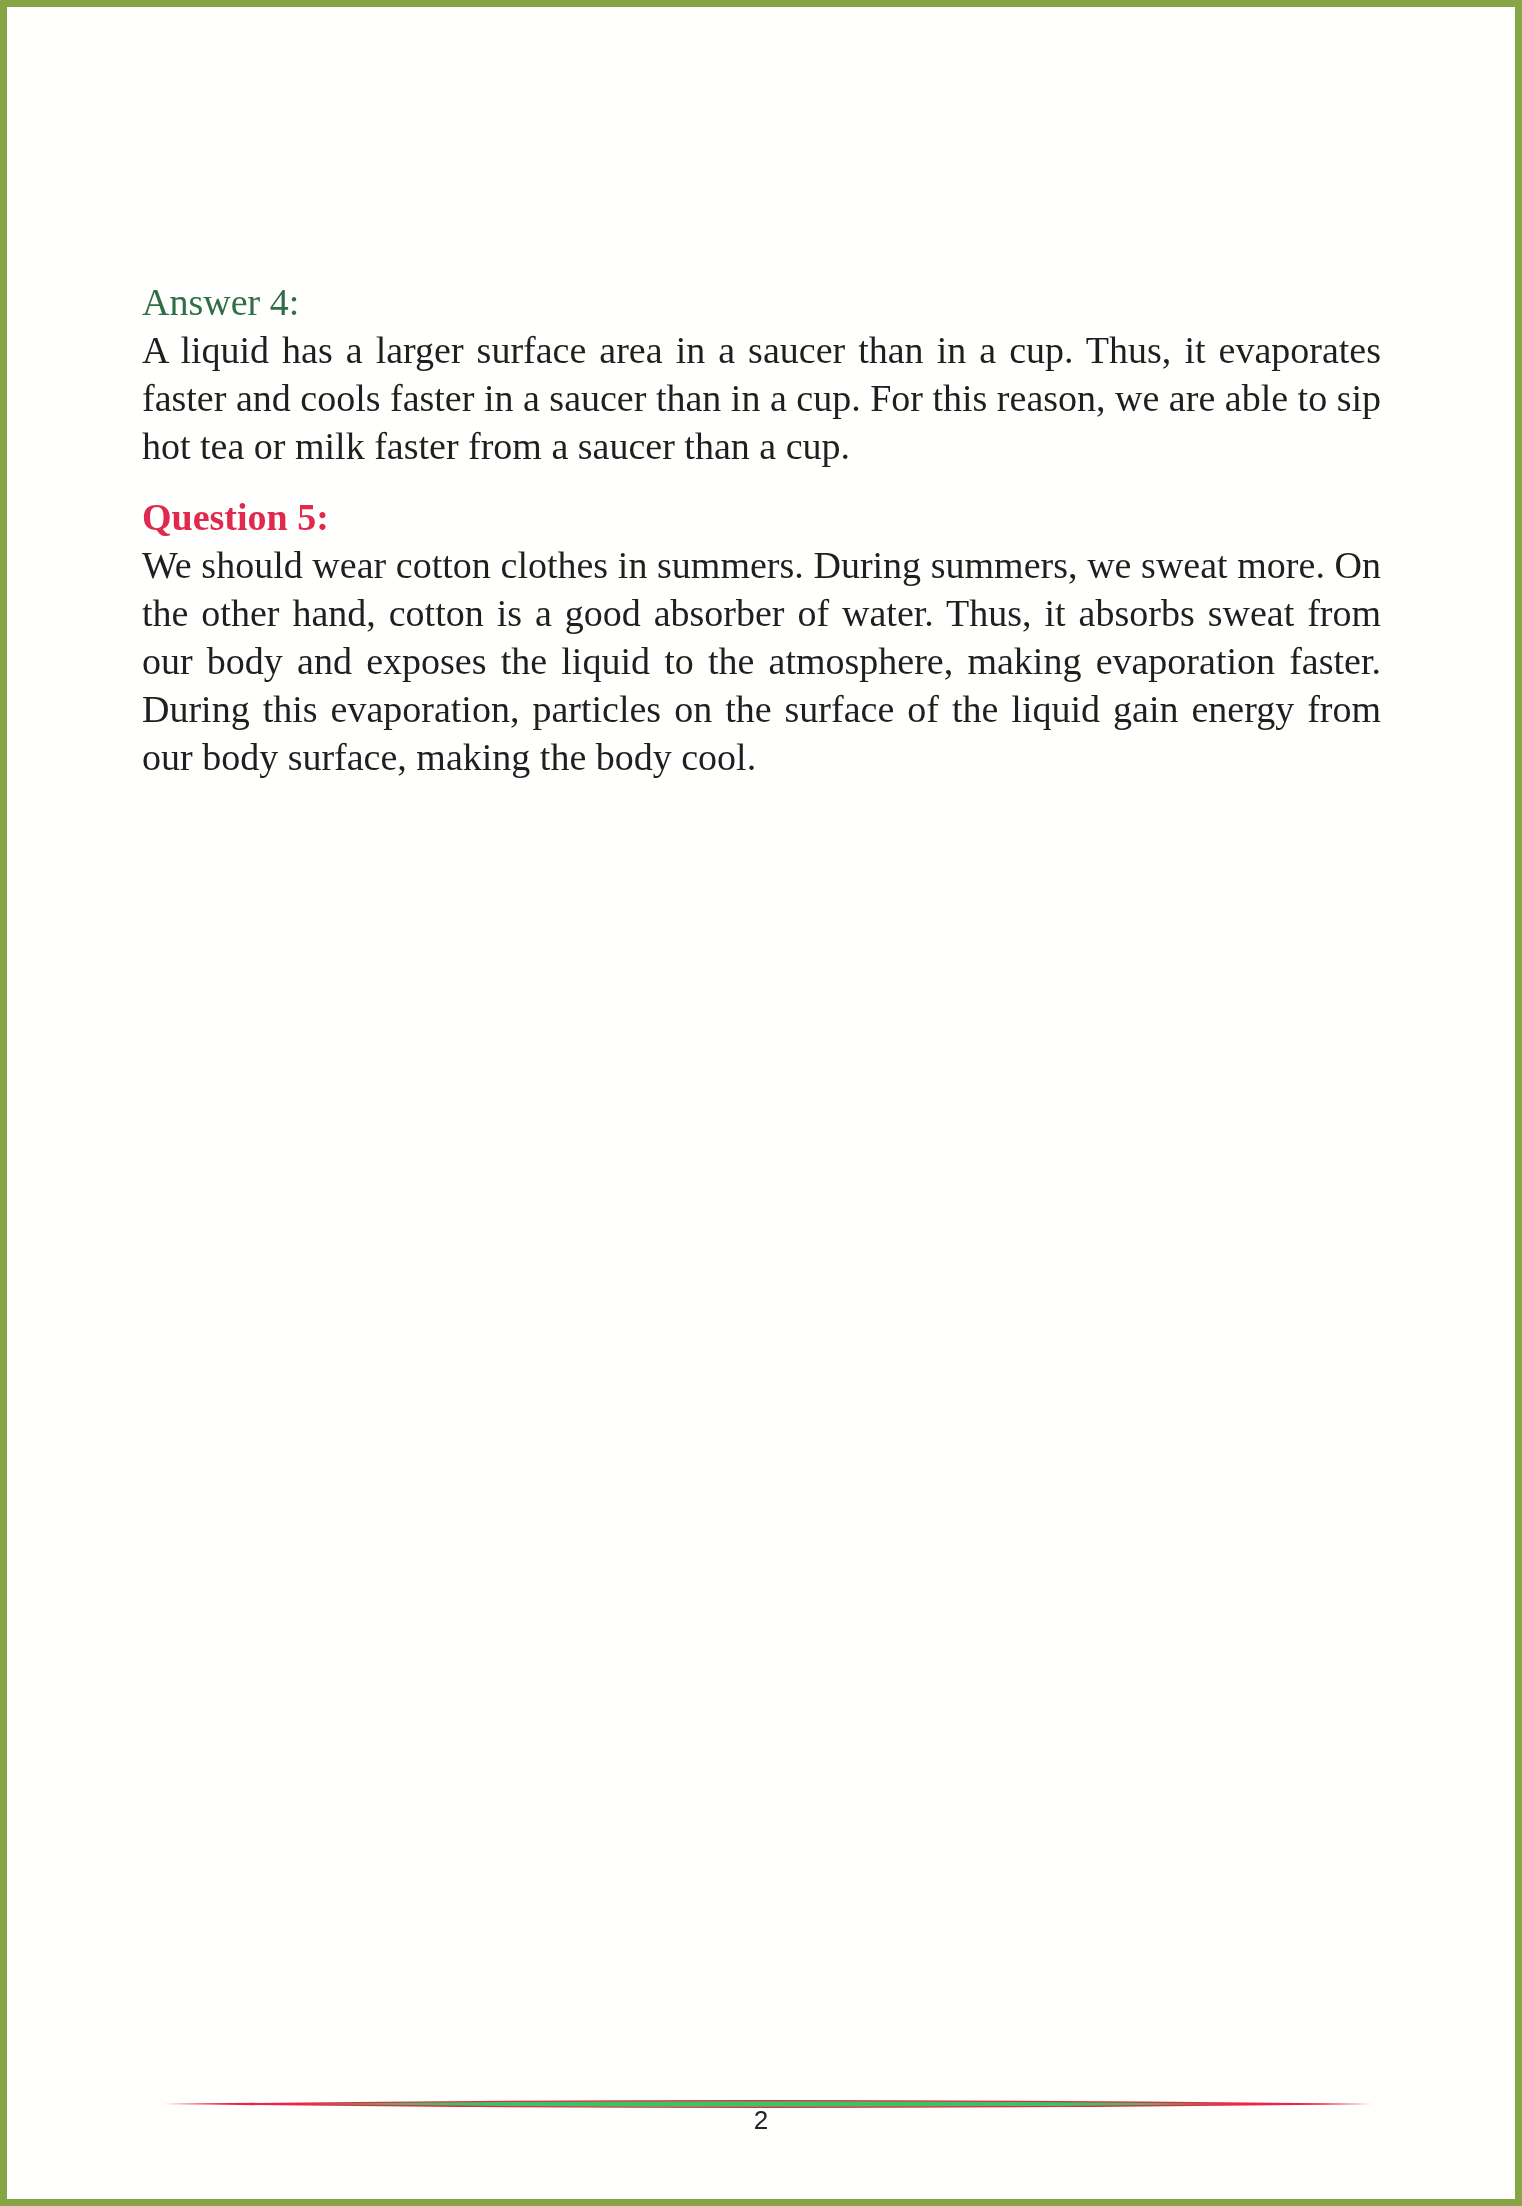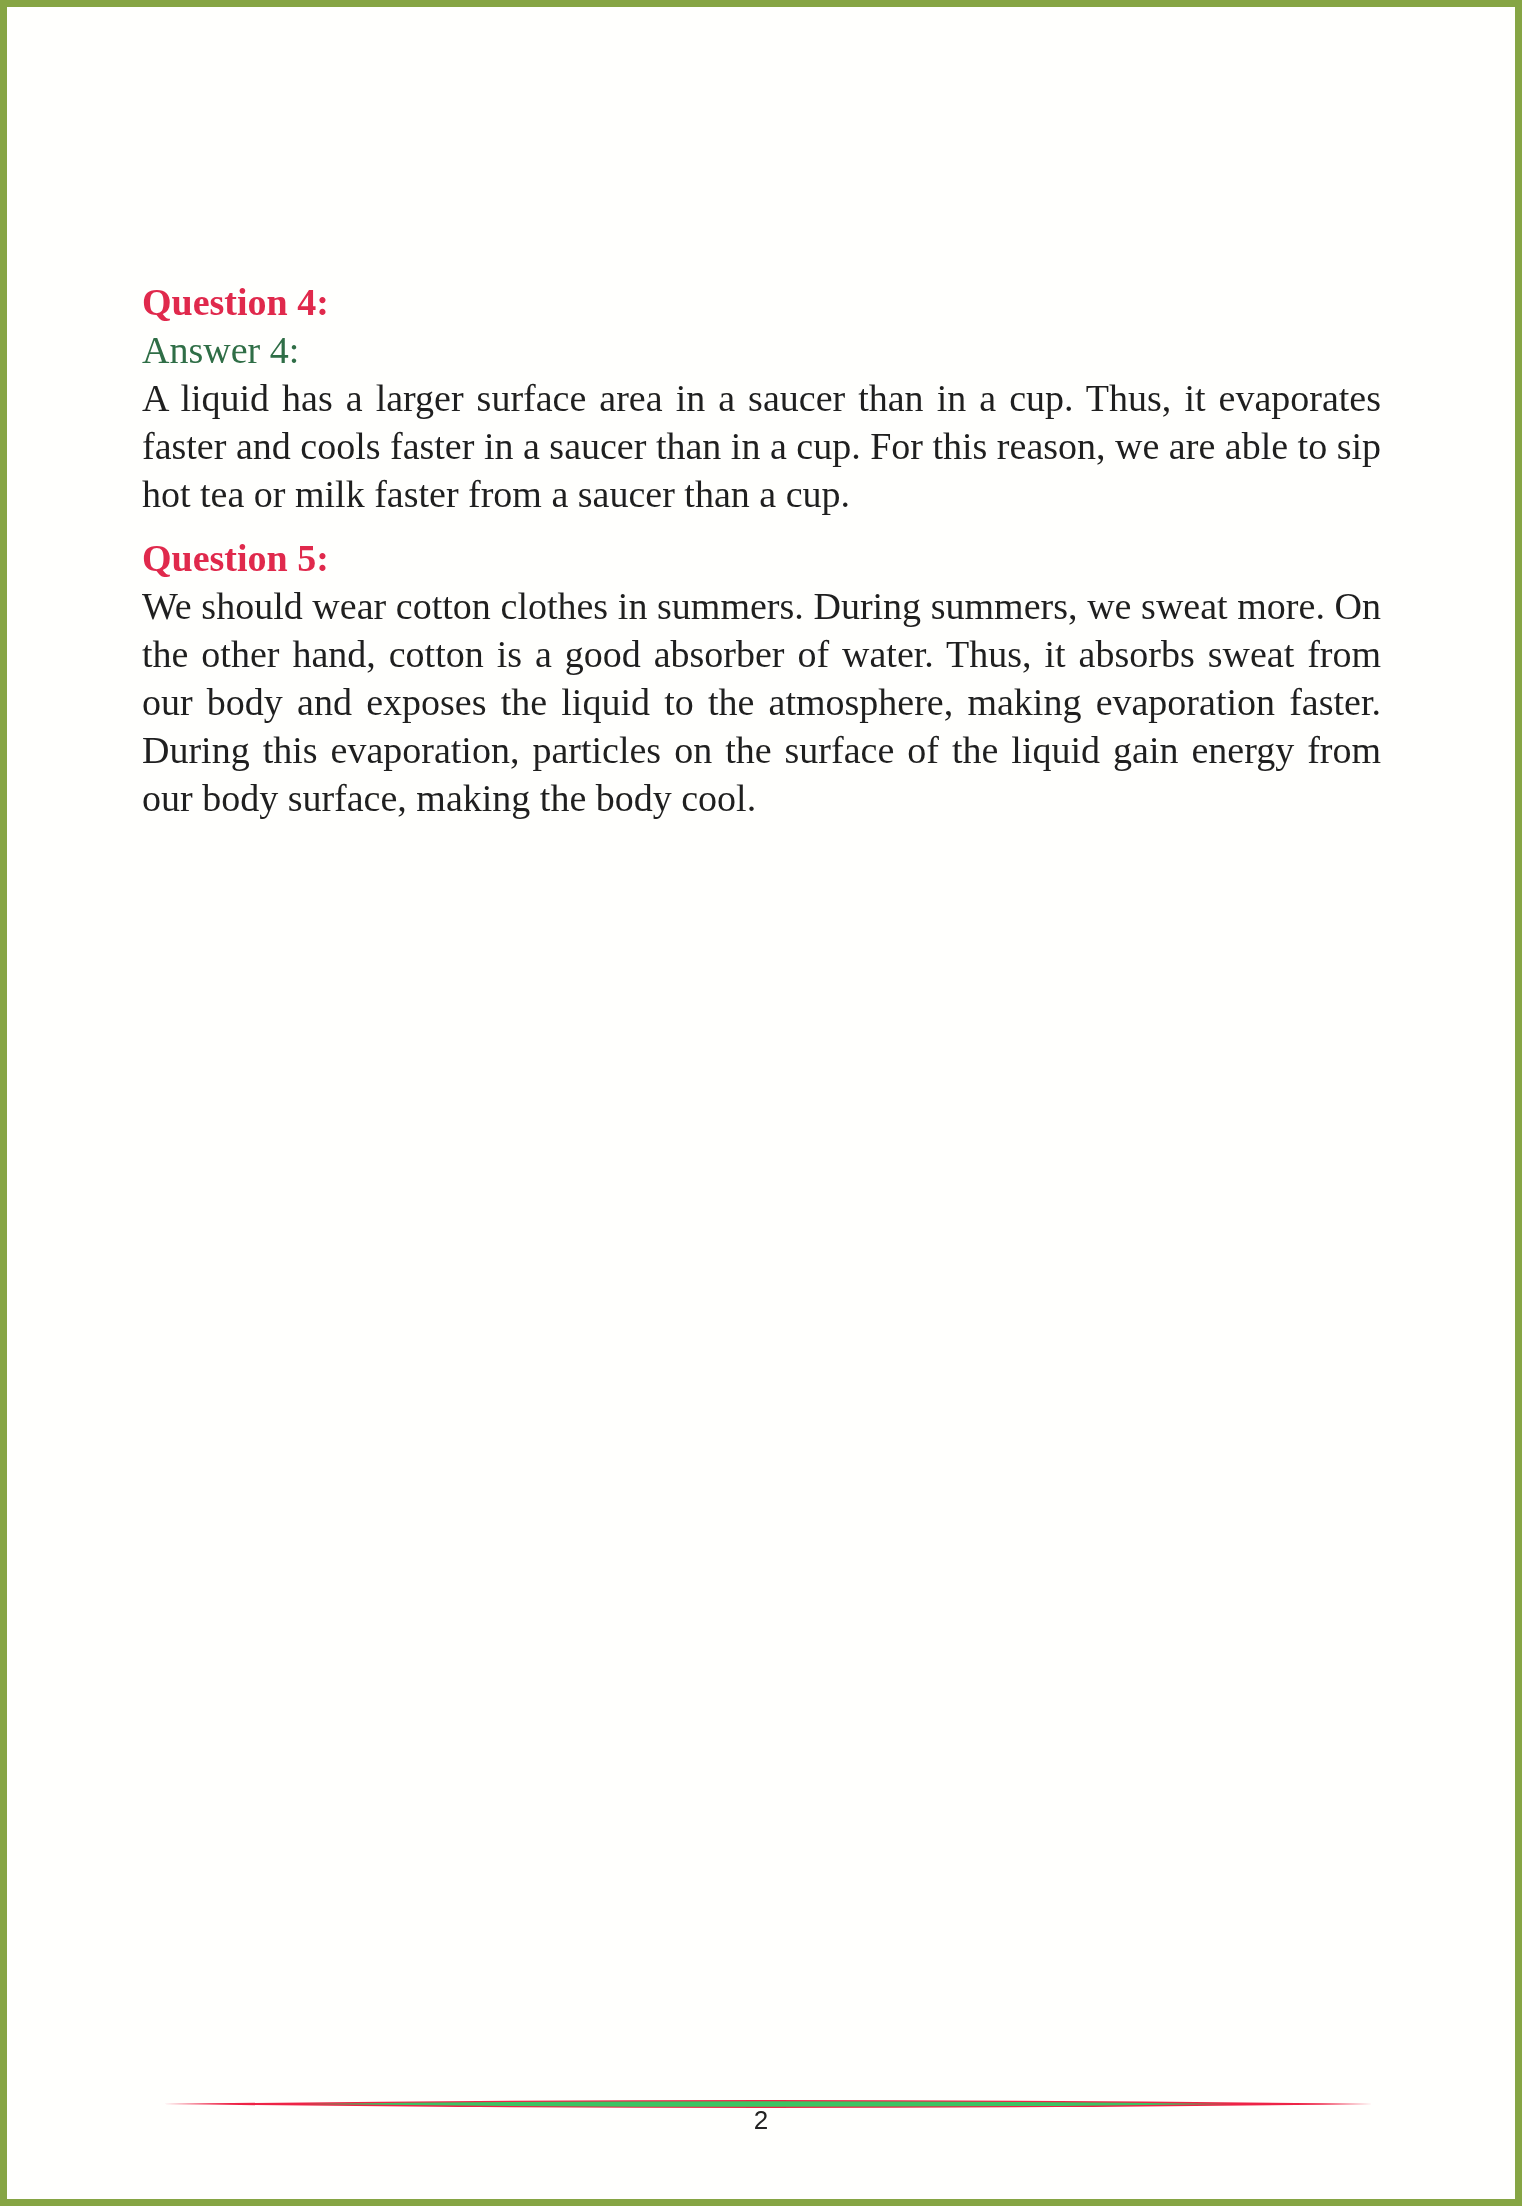--- a/index.html
+++ b/index.html
@@ -21,21 +21,21 @@
     border: 7px solid var(--border-green);
     overflow: hidden;
     font-family: "Liberation Serif", "DejaVu Serif", serif;
     color: var(--body-text);
   }
   .content {
     padding: 271px 134px 0 135px;
     font-size: 38px;
     line-height: 48px;
   }
-  .qa-section + .qa-section { margin-top: 16px; }
+  .qa-section + .qa-section { margin-top: 23px; }
   .q-label {
     color: var(--question-red);
     font-weight: bold;
   }
   .a-label {
     color: var(--answer-green);
     font-weight: normal;
   }
   .q-text { color: var(--body-text); }
   .a-text {
@@ -65,21 +65,20 @@
   }
 </style>
 </head>
 <body>
 
 <div class="page">
 
   <div class="content">
 
     <div class="qa-section">
-      <div class="q-label">Question 4:</div>
       <div class="a-label">Answer 4:</div>
       <div class="a-text">A liquid has a larger surface area in a saucer than in a cup. Thus, it evaporates faster and cools faster in a saucer than in a cup. For this reason, we are able to sip hot tea or milk faster from a saucer than a cup.</div>
     </div>
 
     <div class="qa-section">
       <div class="q-label">Question 5:</div>
       <div class="a-text">We should wear cotton clothes in summers. During summers, we sweat more. On the other hand, cotton is a good absorber of water. Thus, it absorbs sweat from our body and exposes the liquid to the atmosphere, making evaporation faster. During this evaporation, particles on the surface of the liquid gain energy from our body surface, making the body cool.</div>
     </div>
 
   </div>

